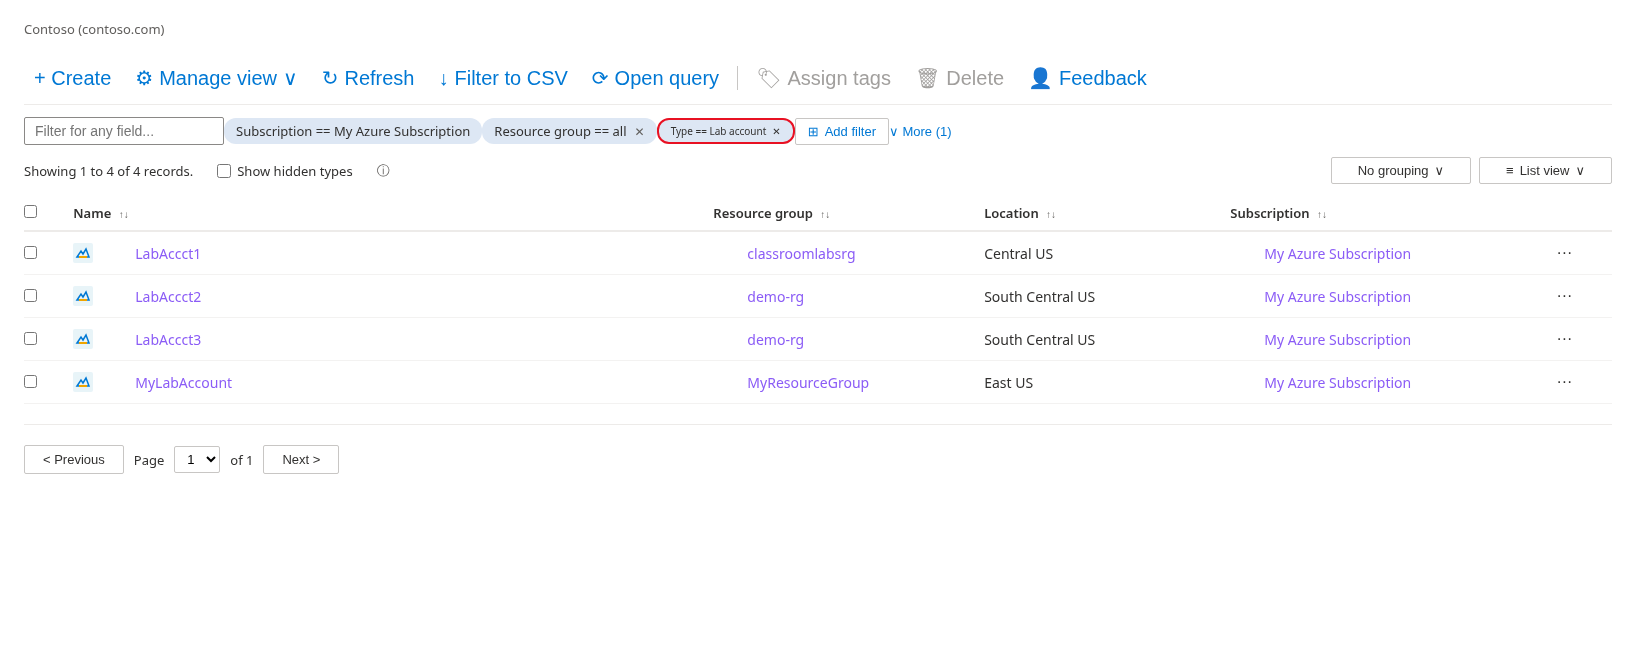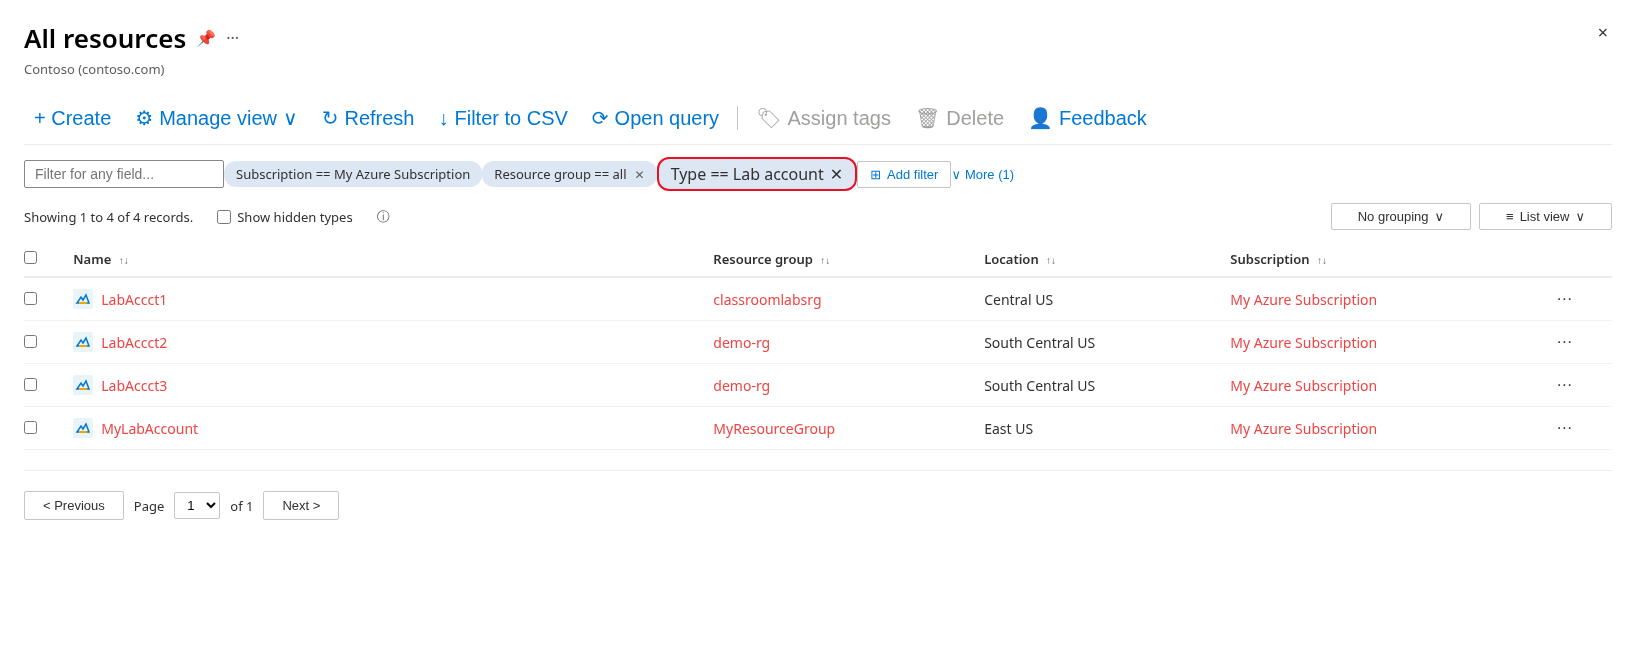--- a/index.html
+++ b/index.html
@@ -110,21 +110,21 @@
       cursor: pointer;
       color: #605e5c;
       font-size: 12px;
       margin-left: 2px;
     }
     .filter-chip-highlighted {
       border: 2px solid #e81123;
       background: #dde7f4;
       border-radius: 12px;
       padding: 4px 12px;
-      font-size: 16px;
+      font-size: 10px;
       color: #323130;
       display: flex;
       align-items: center;
       gap: 6px;
       cursor: default;
     }
     .add-filter-btn {
       display: flex;
       align-items: center;
       gap: 6px;
@@ -234,23 +234,24 @@
       display: flex;
       align-items: center;
       gap: 8px;
     }
     .resource-icon {
       width: 20px;
       height: 20px;
       flex-shrink: 0;
     }
     .link-blue {
-      color: #ef4444;
+      color: #8b5cf6;
       text-decoration: none;
       cursor: pointer;
+      margin-left: 34px;
     }
     .ellipsis-btn {
       background: transparent;
       border: none;
       cursor: pointer;
       color: #323130;
       font-size: 16px;
       padding: 2px 6px;
       border-radius: 2px;
     }
@@ -287,28 +288,20 @@
     .col-rg { width: 220px; }
     .col-loc { width: 200px; }
     .col-sub { width: 260px; }
     .col-actions { width: 50px; }
   </style>
 </head>
 <body>
 
 <div class="page-container">
 
-  <div class="header-row">
-    <div class="title-area">
-      <span class="page-title">All resources</span>
-      <span class="pin-icon">📌</span>
-      <span class="more-header-icon">···</span>
-    </div>
-    <span class="close-icon">×</span>
-  </div>
   <div class="subtitle">Contoso (contoso.com)</div>
 
   <div class="toolbar">
     <button class="toolbar-btn">+ Create</button>
     <button class="toolbar-btn">
       <span>⚙</span>
       <span>Manage view</span>
       <span>∨</span>
     </button>
     <button class="toolbar-btn">

